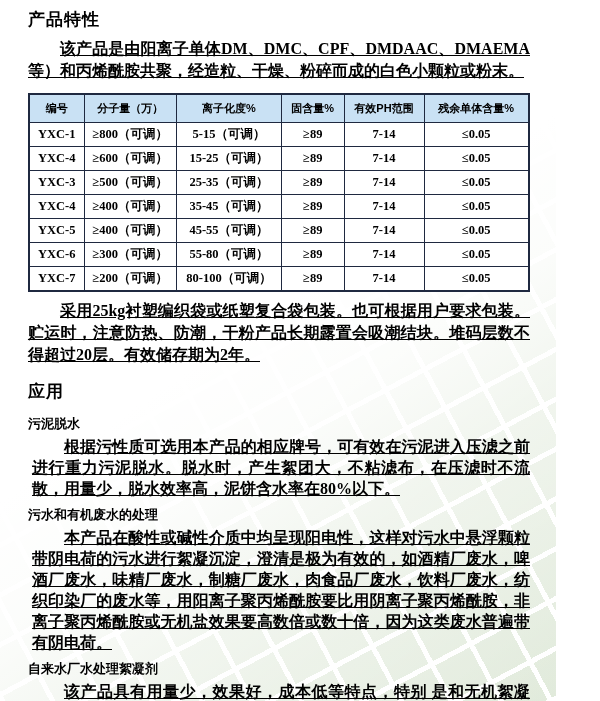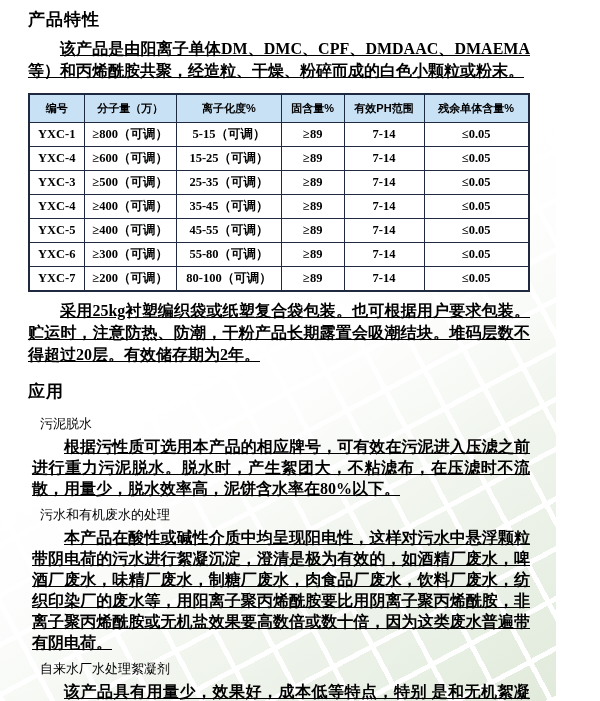--- a/index.html
+++ b/index.html
@@ -61,22 +61,22 @@
     font-family: "Liberation Sans", sans-serif;
     font-size: 11px; height: 27px;
   }
   .spec td {
     font-family: "Liberation Serif", serif;
     font-size: 12.5px; height: 23px;
   }
 
   .subsection h2 {
     font-family: "Liberation Sans", sans-serif;
-    font-size: 13px; font-weight: normal;
-    margin: 7px 0 3px 12px;
+    font-size: 13px; font-weight: bold;
+    margin: 7px 0 3px 0;
   }
   .subsection p.body { line-height: 21px; margin: 0 0 2px 4px; }
 </style>
 </head>
 <body>
 
 <div class="page">
   <div class="bg-tiles"></div>
   <div class="bg-fade"></div>
 

